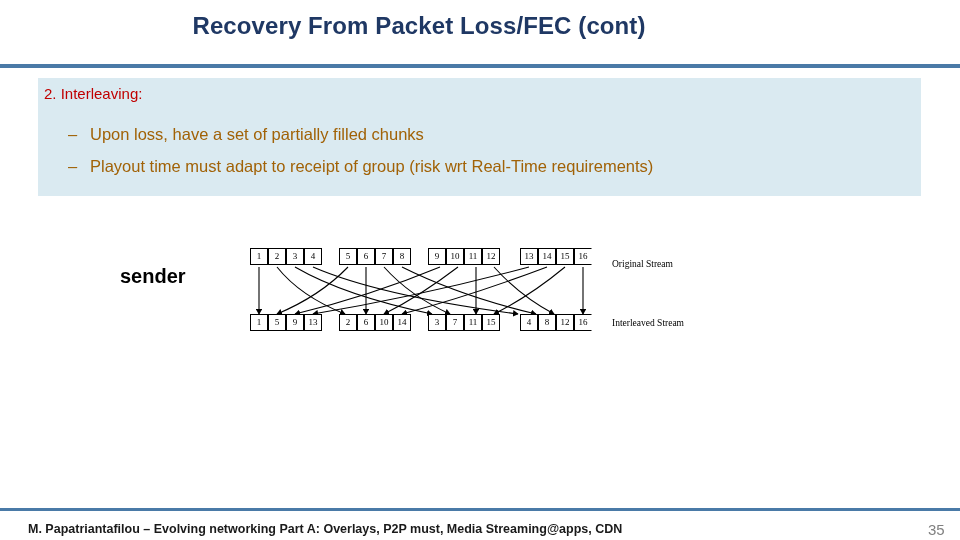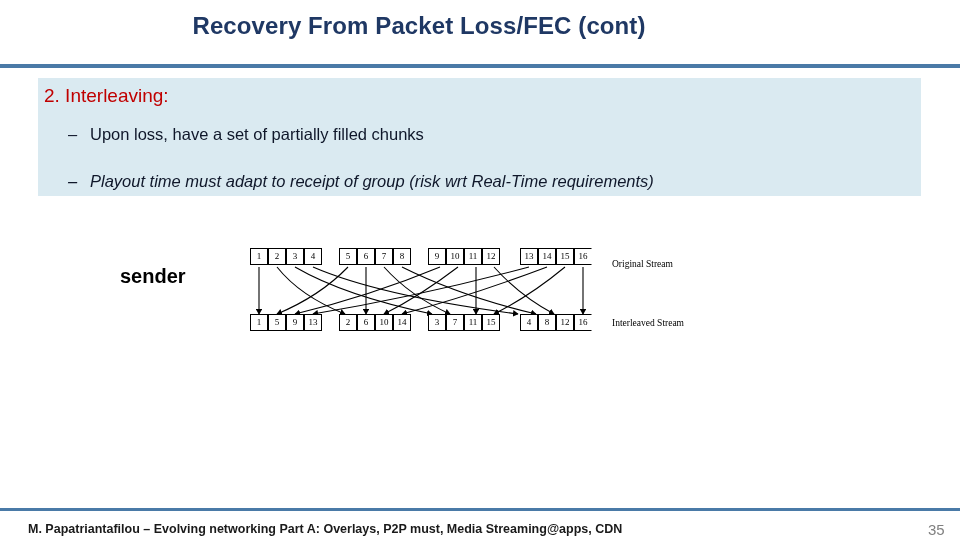--- a/index.html
+++ b/index.html
@@ -18,29 +18,29 @@
     position:absolute;left:0;top:64px;width:960px;height:4px;
     background:#4a7aa7;
   }
   
   #content-panel{
     position:absolute;left:38px;top:78px;width:883px;height:118px;
     background:#daeaf1;
   }
   #heading-interleaving{
     position:absolute;left:44px;top:85px;
-    font-size:19px;color:#c00000;font-weight:normal;
+    font-size:15px;color:#c00000;font-weight:normal;
   }
   .bullet-row{
-    position:absolute;left:68px;font-size:16.5px;color:#0f172a;
+    position:absolute;left:68px;font-size:16.5px;color:#a16207;
     white-space:nowrap;
   }
   .bullet-row .dash{display:inline-block;width:22px;}
   #bullet-0{top:125px;}
-  #bullet-1{top:172px;font-style:italic;}
+  #bullet-1{top:157px;}
 
   
   #diagram{
     position:absolute;left:0;top:230px;width:960px;height:130px;
   }
   #sender-label{
     position:absolute;left:120px;top:265px;
     font-size:20px;font-weight:bold;color:#000;
   }
   .pkt-box{

